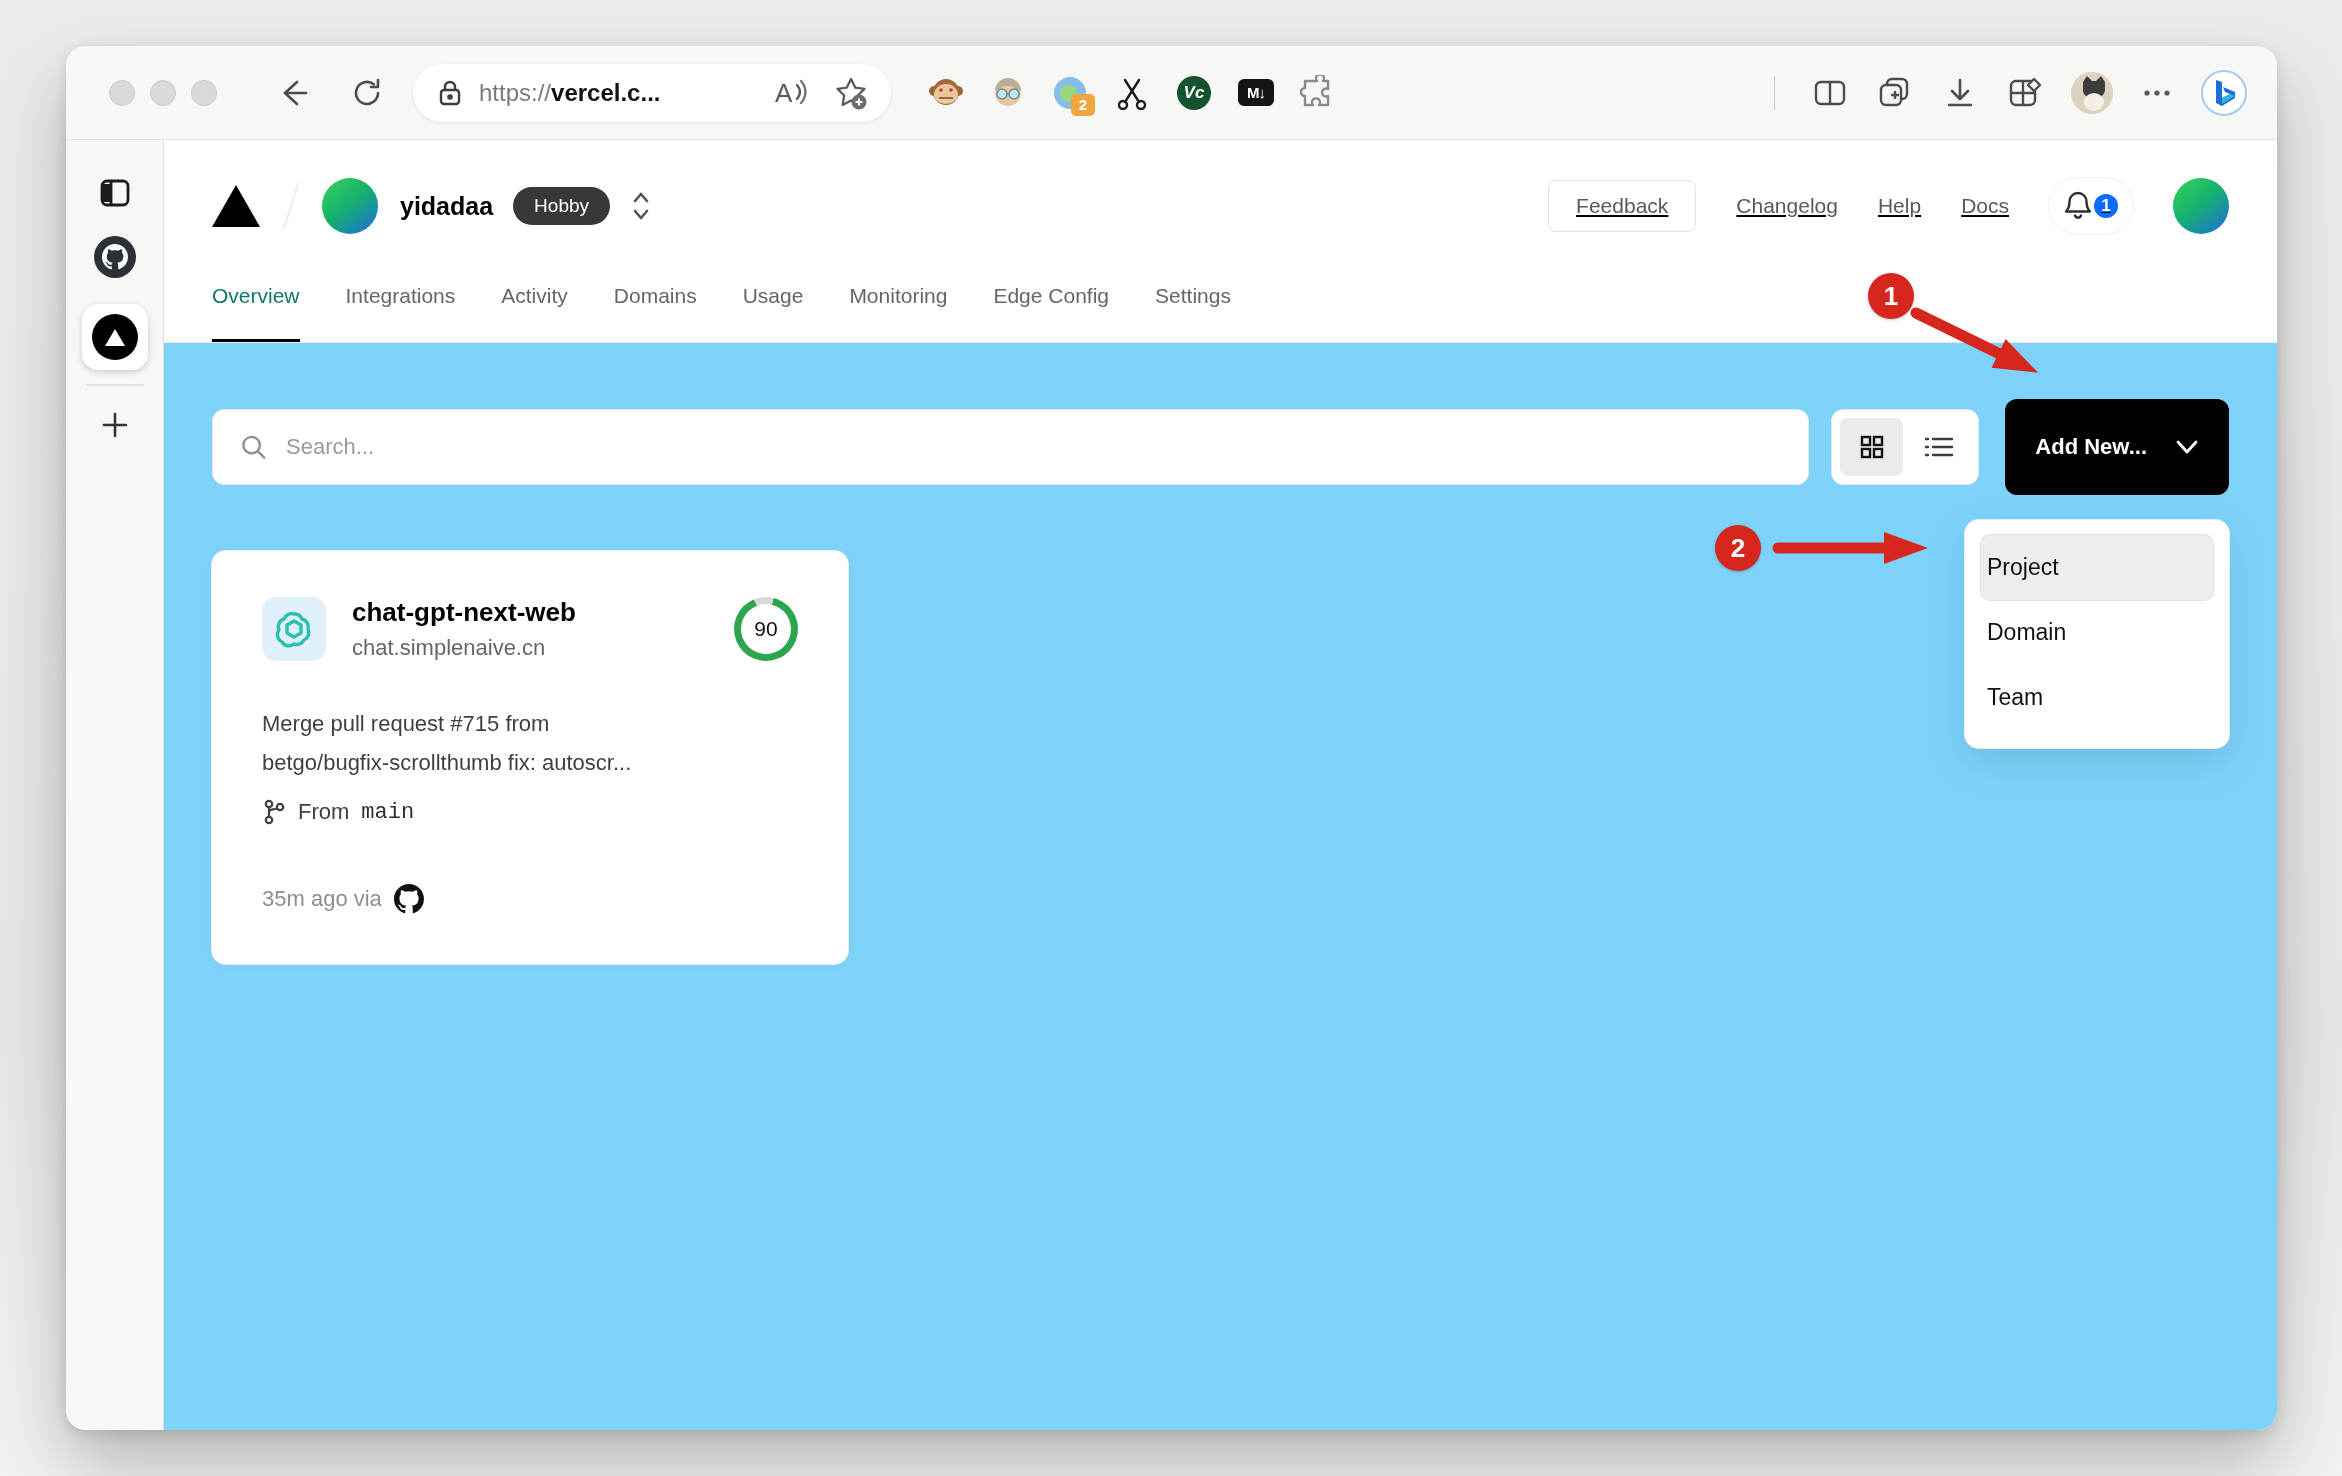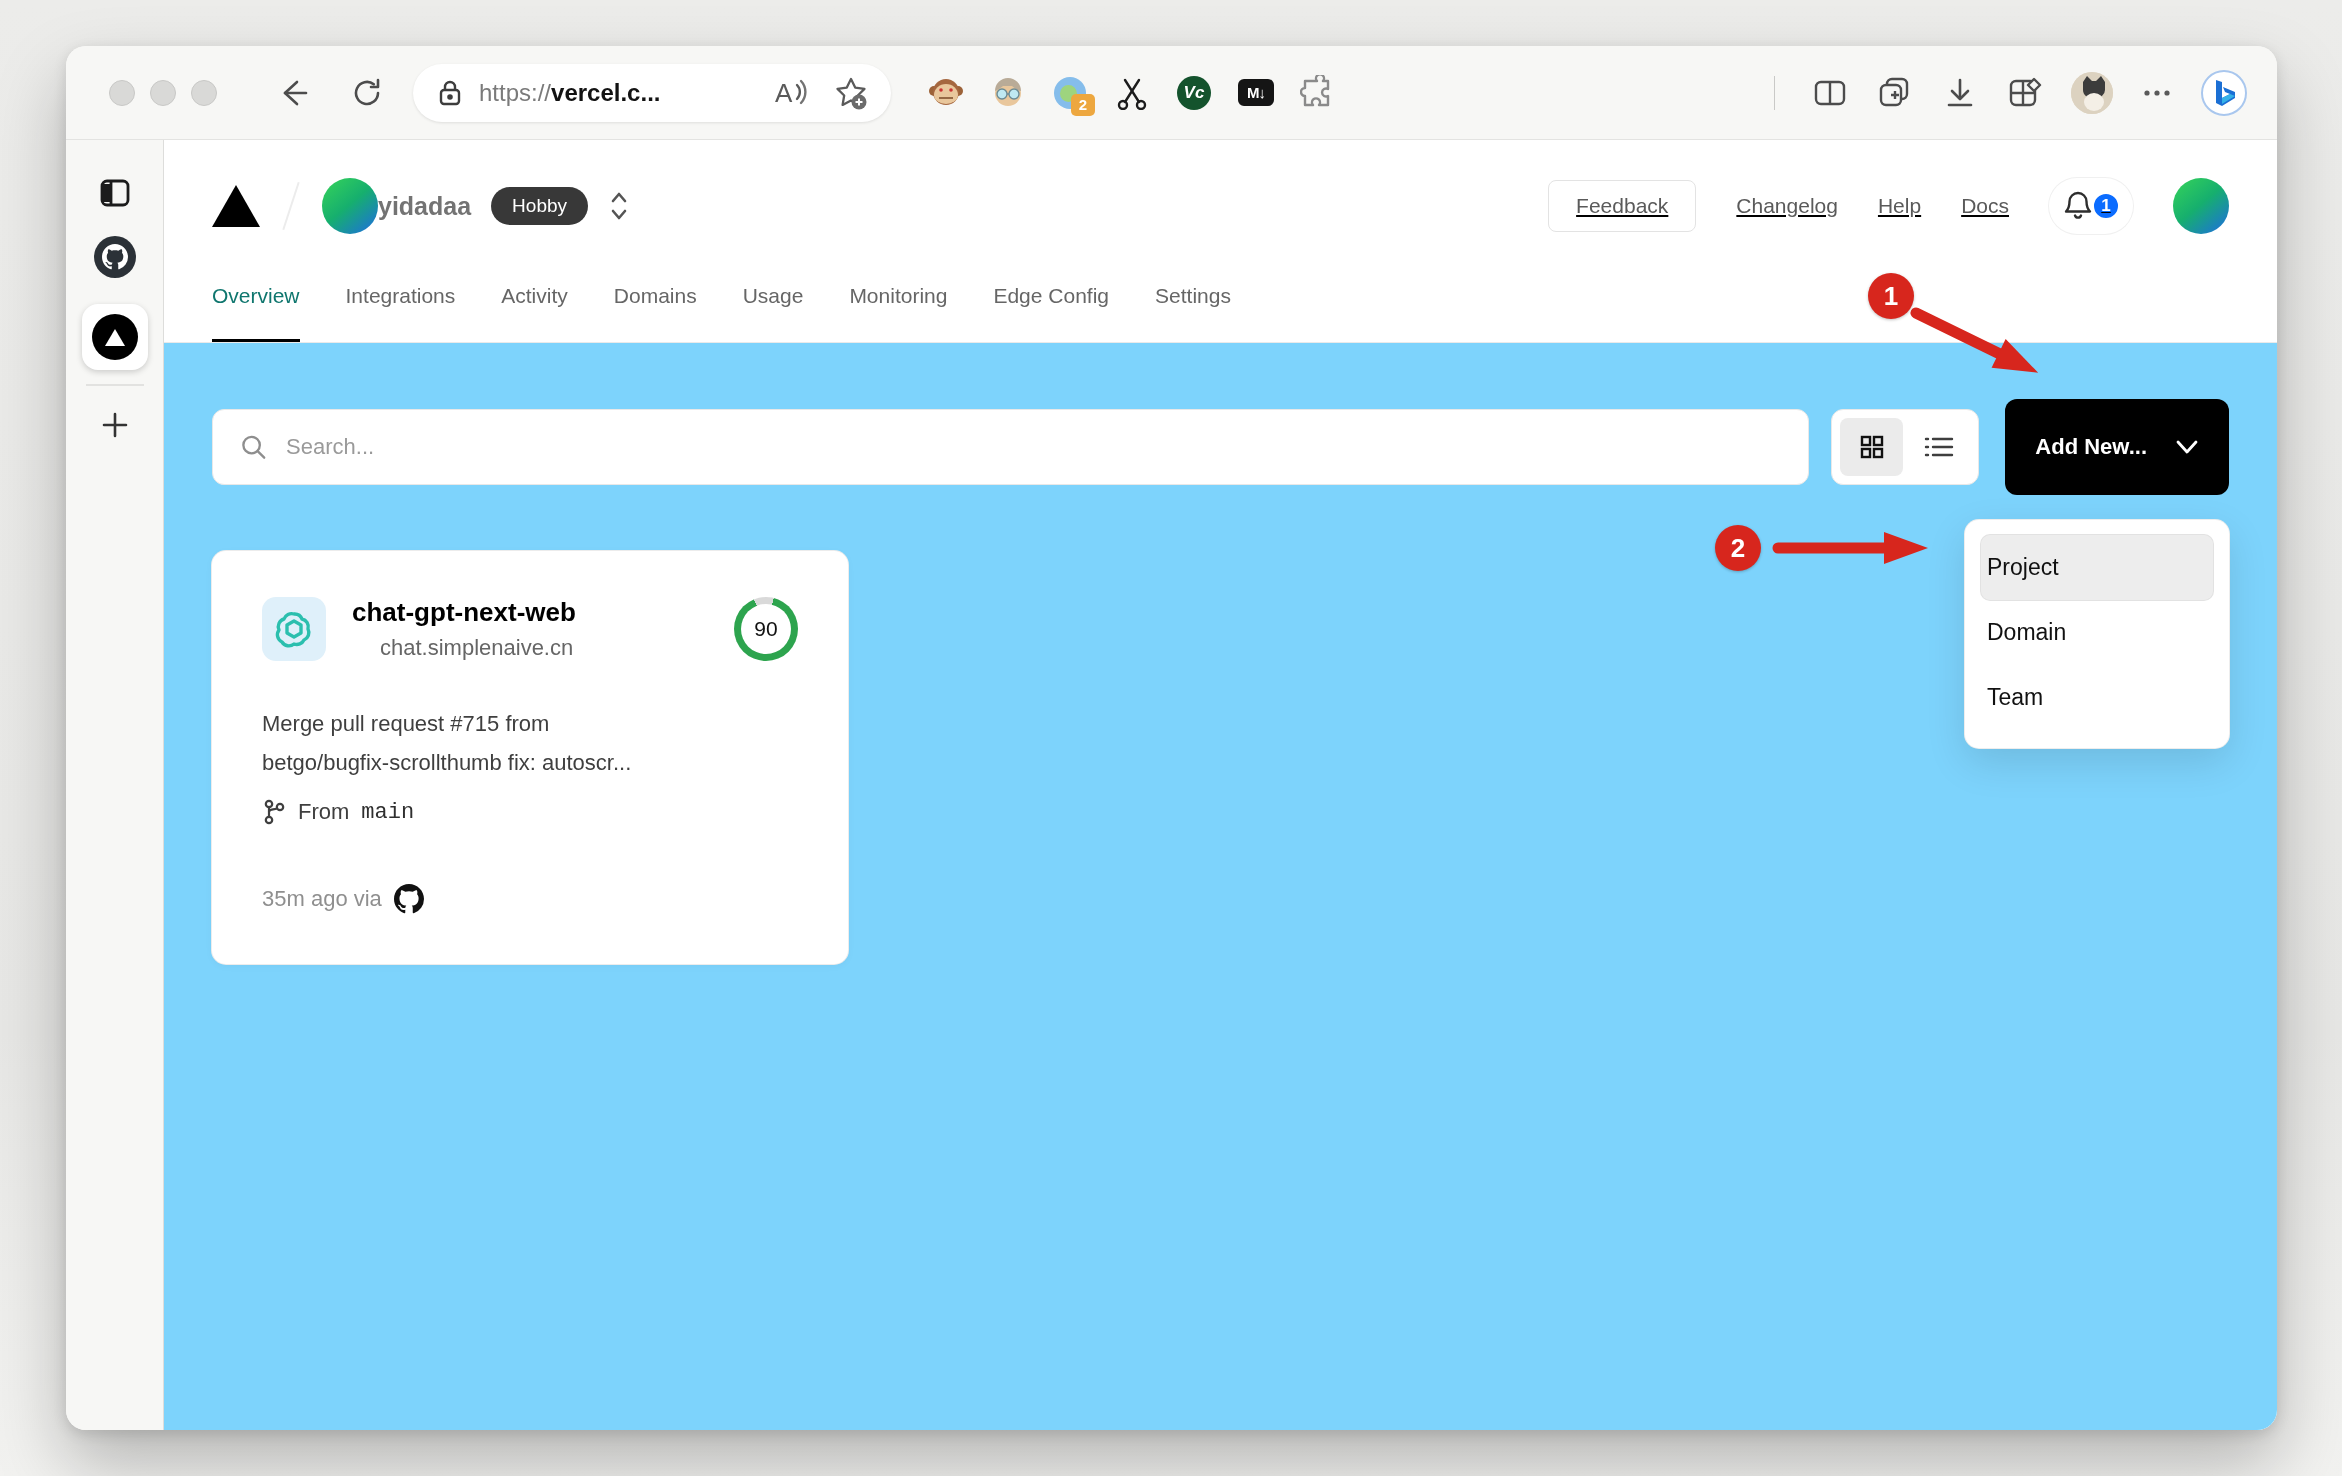--- a/index.html
+++ b/index.html
@@ -58,21 +58,21 @@
 
   
   .page { flex:1; background:#fff; display:flex; flex-direction:column; position:relative; }
   .vc-header { padding:0 48px; border-bottom:1px solid #eaeaea; background:#fff; }
   .vc-row1 { height:132px; display:flex; align-items:center; }
   .vc-triangle { width:0; height:0; border-left:24px solid transparent; border-right:24px solid transparent;
                  border-bottom:42px solid #000; }
   .vc-slash { width:2px; height:50px; background:#ececec; transform:rotate(18deg); margin:0 30px; }
   .team-avatar { width:56px; height:56px; border-radius:50%;
                  background:linear-gradient(140deg,#37d459 0%,#16af6e 48%,#1e6be5 100%); }
-  .team-name { font-size:25px; font-weight:700; color:#737373; }
+  .team-name { font-size:25px; font-weight:700; color:#000000; margin-left:22px; }
   .plan-pill { margin-left:20px; background:#383838; color:#fff; font-size:19px;
                padding:8px 21px; border-radius:999px; }
   .selector { margin-left:18px; display:flex; align-items:center; }
   .hdr-right { margin-left:auto; display:flex; align-items:center; gap:40px;text-decoration:underline; }
   .feedback-btn { font-size:21px; color:#5a5a5a; background:#fff; border:1px solid #e3e3e3;
                   border-radius:8px; padding:13px 27px; }
   .hdr-link { font-size:21px; color:#5a5a5a; }
   .bell-wrap { display:flex; align-items:center; background:#fff; border-radius:999px;
                box-shadow:0 0 0 1px #f0f0f0; padding:10px 12px; gap:2px; }
   .bell-badge { width:30px; height:30px; border-radius:50%; background:#0b6cff; color:#fff;
@@ -108,21 +108,21 @@
   .dd-item.active { background:#ededed; box-shadow:0 0 0 1px #e2e2e2; }
 
   
   .card { width:636px; margin-top:56px; background:#fff; border-radius:14px;
           box-shadow:0 0 0 1px #ececec, 0 2px 8px rgba(0,0,0,.04); padding:46px 50px 50px; }
   .card-head { display:flex; align-items:center; }
   .proj-tile { width:64px; height:64px; border-radius:14px; background:#dff0fa;
                display:flex; align-items:center; justify-content:center; }
   .proj-meta { margin-left:26px; }
   .proj-name { font-size:26px; font-weight:700; color:#000; }
-  .proj-domain { font-size:22px; color:#666; margin-top:7px;margin-left:28px; }
+  .proj-domain { font-size:22px; color:#666; margin-top:7px; }
   .gauge { margin-left:auto; width:64px; height:64px; border-radius:50%;
            background:conic-gradient(from -22deg,#d9d9d9 0deg 36deg,#2da44e 36deg 360deg);
            display:flex; align-items:center; justify-content:center; }
   .gauge-inner { width:50px; height:50px; border-radius:50%; background:#fff;
                  display:flex; align-items:center; justify-content:center;
                  font-size:21px; font-weight:500; color:#111; }
   .commit { margin-top:44px; font-size:22px; color:#3f3f3f; line-height:1.75; }
   .branchrow { margin-top:16px; display:flex; align-items:center; gap:12px; font-size:22px; color:#3f3f3f; }
   .branch-name { font-family:"Liberation Mono", monospace; font-size:22px; color:#2f2f2f; }
   .card-foot { margin-top:58px; display:flex; align-items:center; gap:12px; font-size:22px; color:#8f8f8f; }

